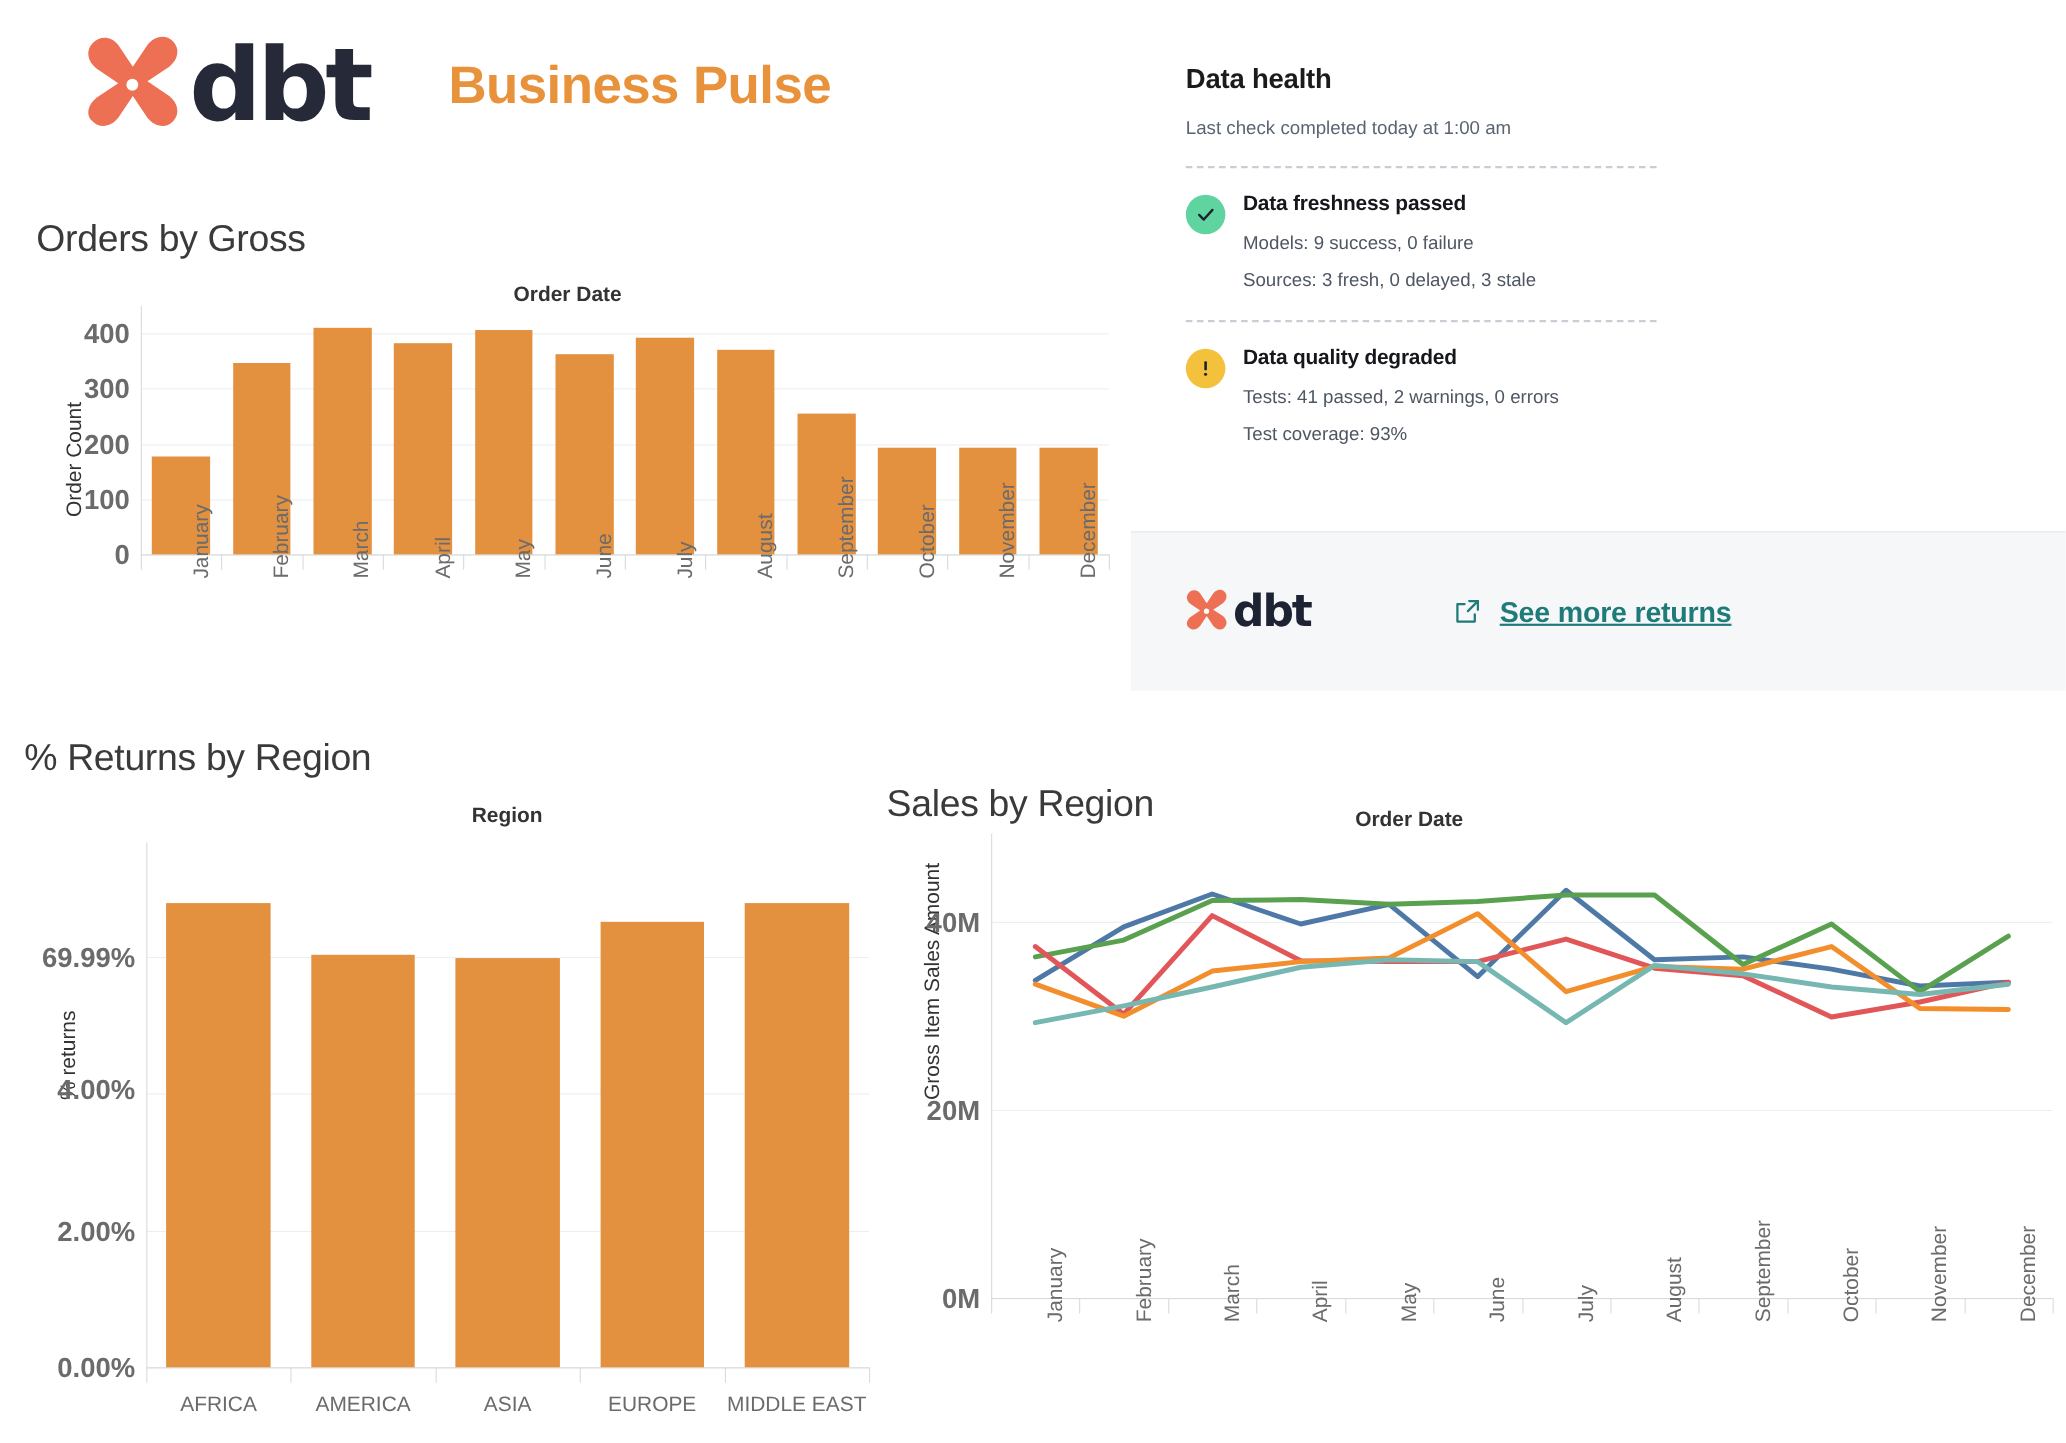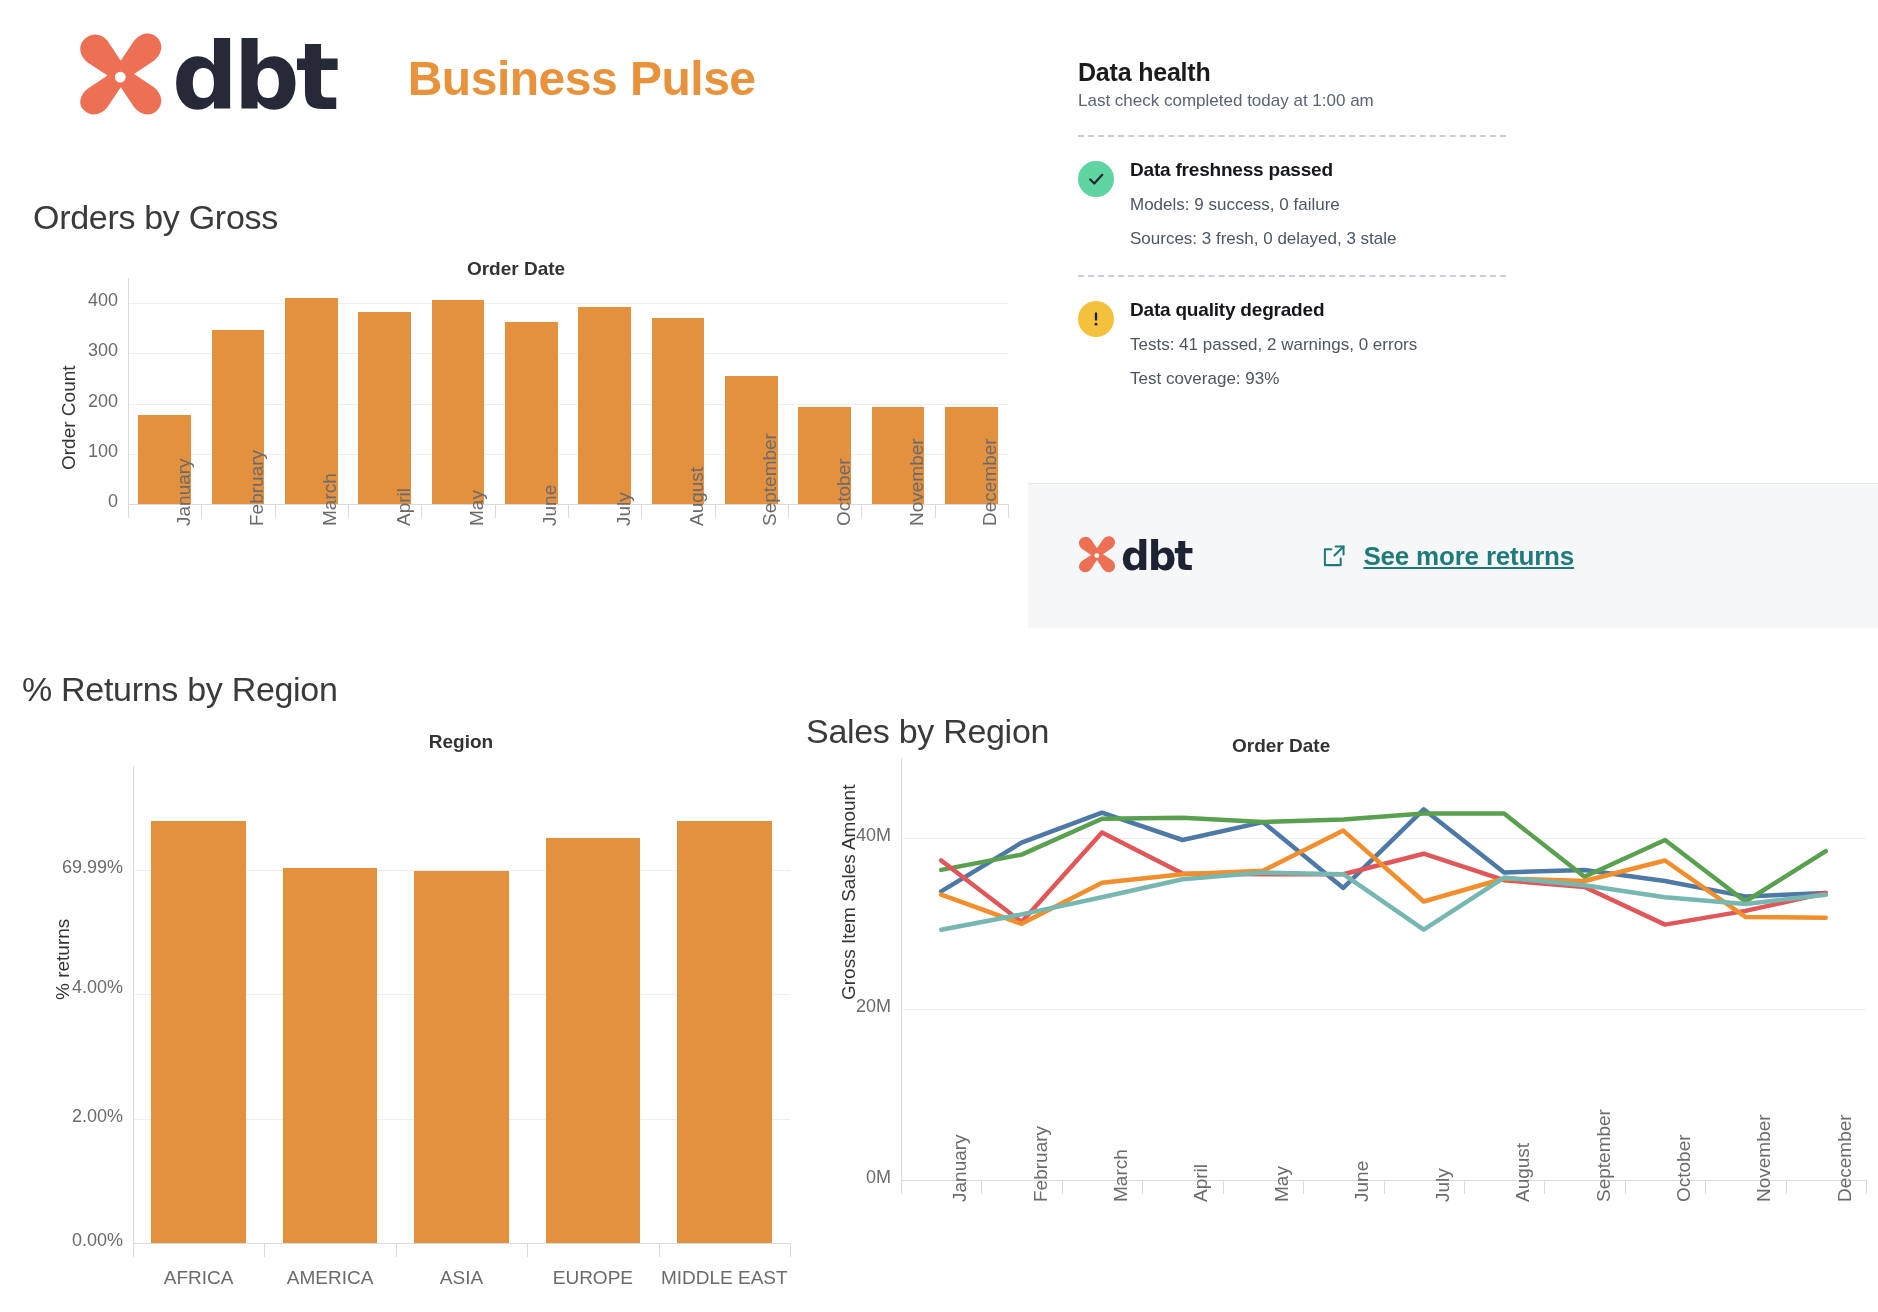--- a/index.html
+++ b/index.html
@@ -25,35 +25,35 @@
   .section-title { position: absolute; font-size: 34px; font-weight: 400;
                    color: #3a3a3a; letter-spacing: -0.3px; }
   #t-orders  { left: 33px;  top: 198px; }
   #t-returns { left: 22px;  top: 670px; }
   #t-sales   { left: 806px; top: 670px; margin-top: 42px; }
 
   
   .chart-head { position: absolute; font-size: 19px; font-weight: bold; color: #333; }
   .axis-title-y { position: absolute; font-size: 19px; color: #333;
                   transform-origin: 0 0; transform: rotate(-90deg); white-space: nowrap; }
-  .tick { position: absolute; font-size: 18px; color: #6b6b6b; text-align: right; white-space: nowrap; }
+  .tick { position: absolute; font-size: 25px; color: #6b6b6b; text-align: right; white-space: nowrap; font-weight: bold; }
   .gridline { position: absolute; height: 1px; background: #eceef0; }
   .axisline-v { position: absolute; width: 1px; background: #d8dbde; }
   .axisline-h { position: absolute; height: 1px; background: #d8dbde; }
   .bar { position: absolute; background: #e3903f; }
   .vtick { position: absolute; width: 1px; background: #d8dbde; }
   .xlab-rot { position: absolute; font-size: 19px; color: #6b6b6b;
               transform-origin: 0 0; transform: rotate(-90deg); white-space: nowrap; }
   .xlab { position: absolute; font-size: 19px; color: #6b6b6b;
           text-align: center; white-space: nowrap; }
 
   
   .dh { position: absolute; left: 1078px; top: 58px; width: 432px; }
   .dh-title { font-size: 25px; font-weight: bold; color: #1b1b1b; letter-spacing:-.2px; }
-  .dh-sub { font-size: 17px; color: #5a6472; margin-top: 4px; }
+  .dh-sub { font-size: 17px; color: #5a6472; margin-top: 20px; }
   .dh-divider { border-top: 2px dashed #c9ced6; margin: 24px 0 0 0; height: 0; width: 428px; }
   .dh-item { display: flex; margin-top: 22px; }
   .dh-badge { width: 36px; height: 36px; border-radius: 50%; flex: 0 0 36px;
               display: flex; align-items: center; justify-content: center; margin-top: 2px; }
   .badge-ok { background: #5fd3a0; }
   .badge-warn { background: #f4c13c; }
   .dh-body { margin-left: 16px; }
   .dh-item-title { font-size: 19px; font-weight: bold; color: #15171c; letter-spacing:-.2px;}
   .dh-line { font-size: 17px; color: #4d5662; margin-top: 14px; }
 

